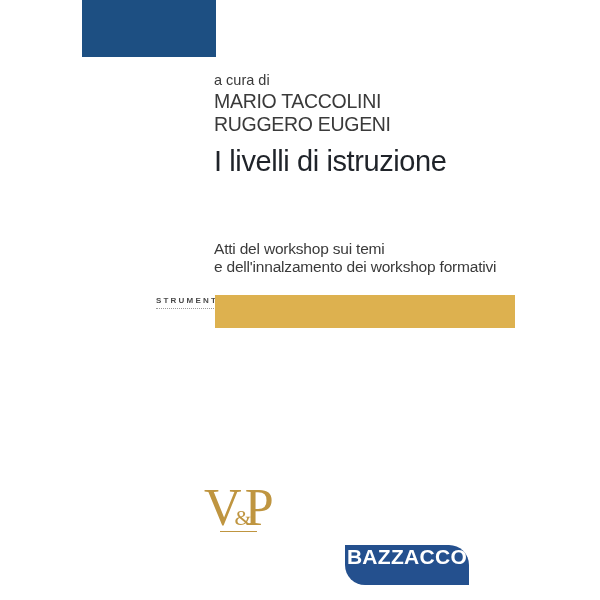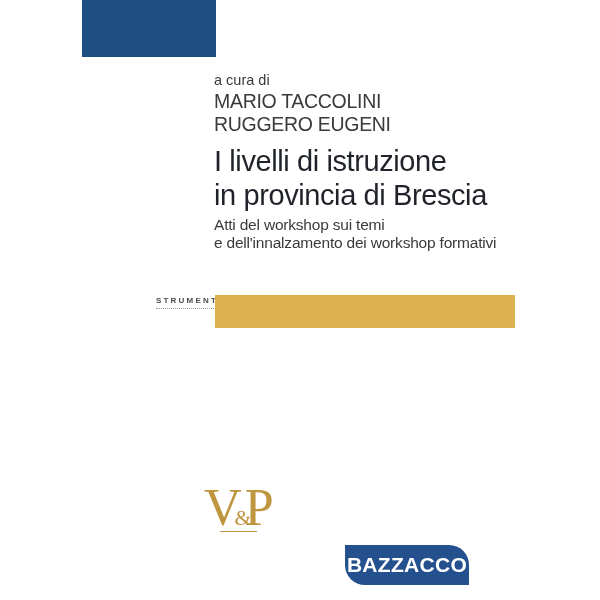--- a/index.html
+++ b/index.html
@@ -46,21 +46,21 @@
     margin: 0;
     font-size: 29px;
     line-height: 33.5px;
     font-weight: 400;
     letter-spacing: -0.4px;
     color: var(--title_text, #1f2329);
   }
   .subtitle {
     position: absolute;
     left: 214px;
-    top: 216px;
+    top: 240px;
     font-size: 15.5px;
     line-height: 17.5px;
     letter-spacing: -0.2px;
     color: var(--body_text, #3a3a3a);
   }
   .series {
     position: absolute;
     left: 156px;
     top: 296px;
     font-size: 8px;
@@ -113,21 +113,21 @@
   }
   .badge {
     position: absolute;
     left: 345px;
     top: 545px;
     width: 124px;
     height: 40px;
     background: var(--badge_blue, #24508e);
     border-radius: 0 20px 0 20px;
     display: flex;
-    align-items: center;
+    align-items: flex-start;
     justify-content: center;
   }
   .badge .badge-text {
     color: #ffffff;
     font-size: 21px;
     font-weight: bold;
     letter-spacing: 0.3px;
   }
 </style>
 </head>
@@ -138,21 +138,20 @@
   <div class="blue-block"></div>
 
   <div class="byline">
     <div class="prefix">a cura di</div>
     <div class="editor">MARIO TACCOLINI</div>
     <div class="editor">RUGGERO EUGENI</div>
   </div>
 
   <h1 class="title">
     <span>I livelli di istruzione</span><br>
-    <span>in provincia di Brescia</span>
   </h1>
 
   <div class="subtitle">
     <div>Atti del workshop sui temi</div>
     <div>e dell'innalzamento dei workshop formativi</div>
   </div>
 
   <div class="series">STRUMENTI</div>
 
   <div class="gold-band"></div>

